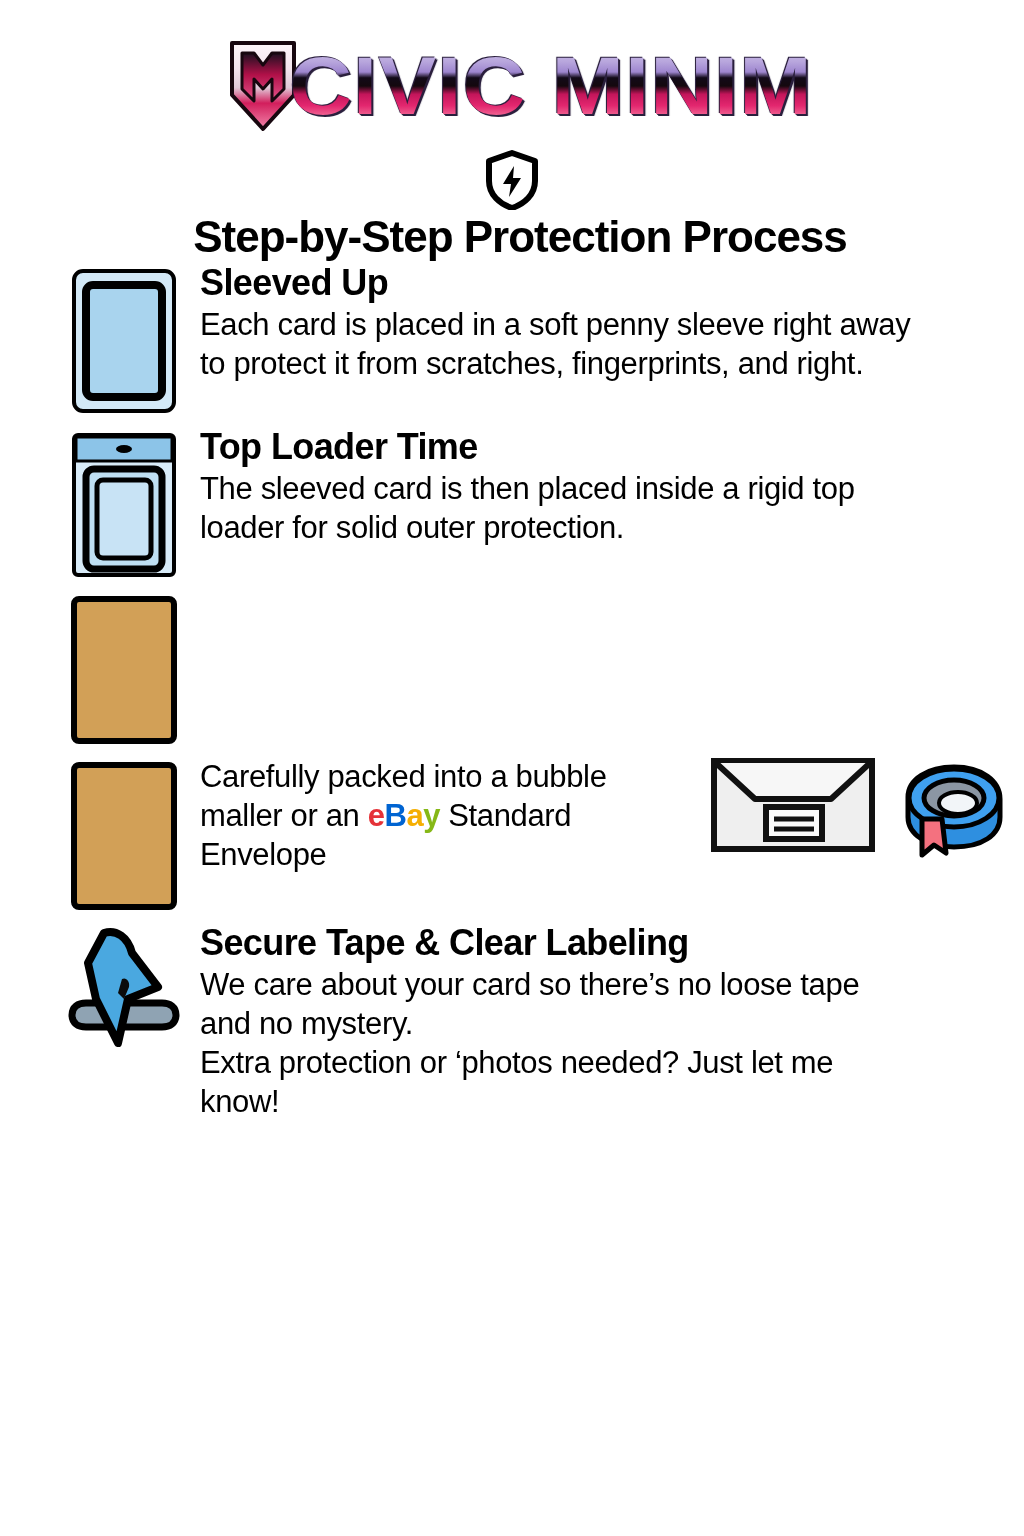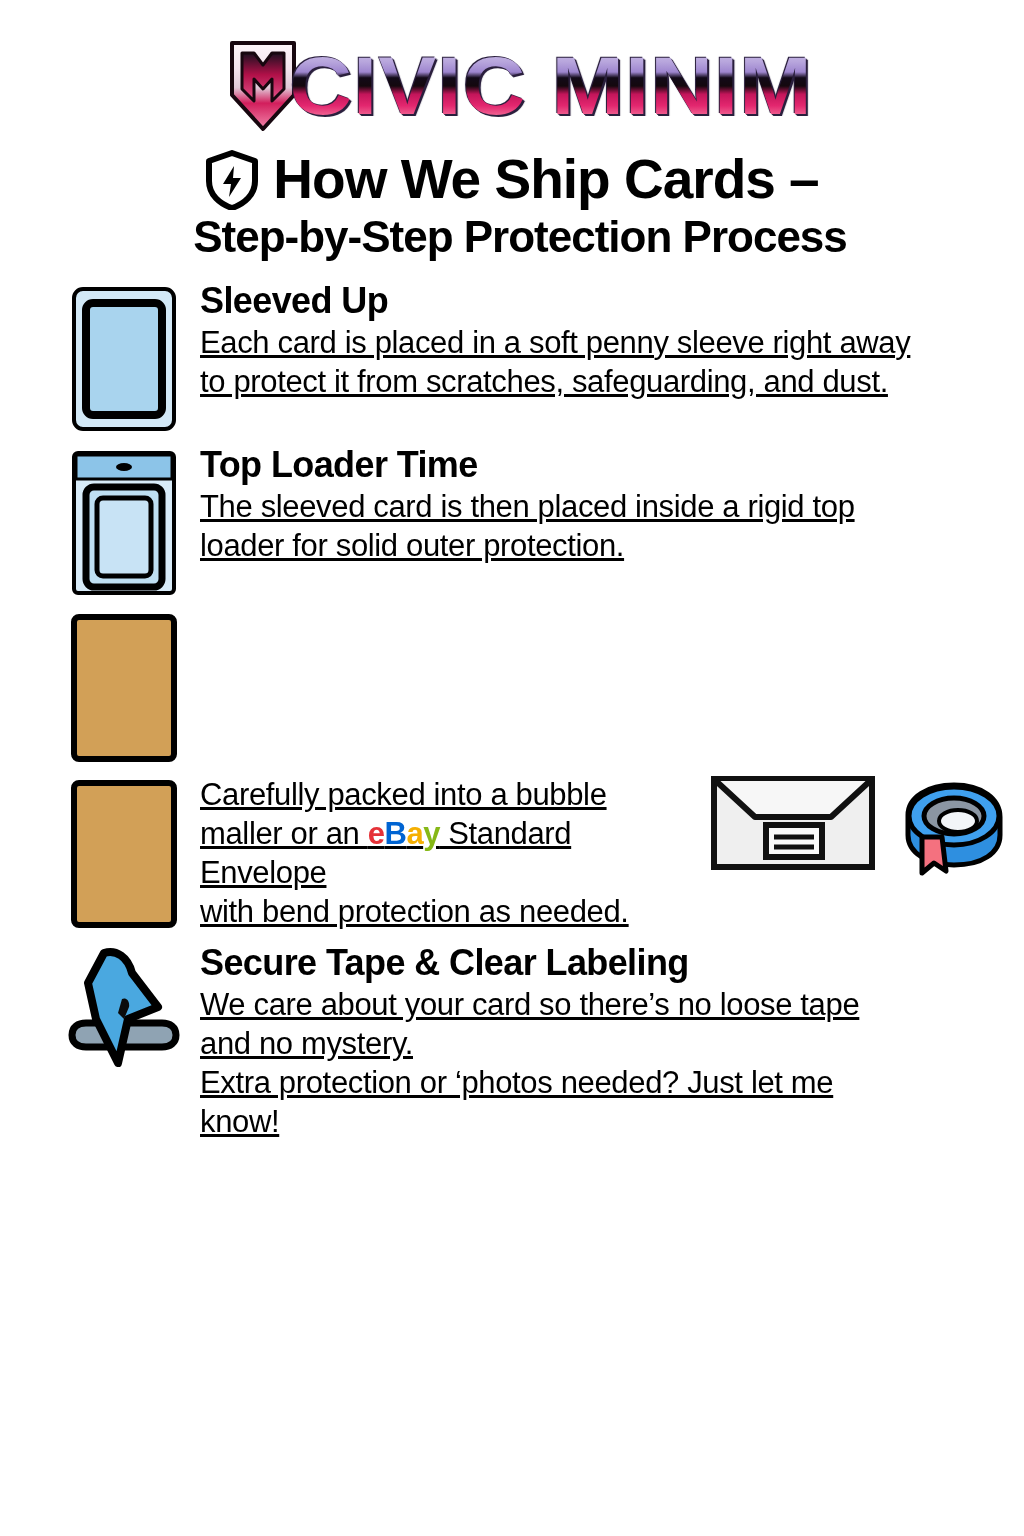--- a/index.html
+++ b/index.html
@@ -81,21 +81,21 @@
   .title-line-2 {
     font-size: 44px;
     font-weight: 700;
     line-height: 1.12;
     letter-spacing: -1px;
     margin-top: 2px;
     padding-left: 16px;
   }
 
   
-  .steps { margin-top: 18px; }
+  .steps { }
   .step {
     display: flex;
     align-items: flex-start;
     gap: 18px;
     padding: 0 24px 0 66px;
     margin-bottom: 10px;
     position: relative;
   }
   .step-icon {
     flex: 0 0 auto;
@@ -117,21 +117,21 @@
     font-size: 31px;
     letter-spacing: -0.3px;
   }
   .step-desc {
     font-size: 31px;
     font-weight: 400;
     line-height: 1.26;
     letter-spacing: -0.35px;
     margin: 0;
   }
-  .step-desc .line { display: block; text-decoration: underline; }
+  .step-desc .line { display: block; }
 
   
   .ebay { font-weight: 700; letter-spacing: -0.5px; }
   .ebay .e { color: #e53238; }
   .ebay .b { color: #0064d2; }
   .ebay .a { color: #f5af02; }
   .ebay .y { color: #86b817; }
 
   
   .side-icons {
@@ -175,41 +175,40 @@
 </div>
 
 <div class="title-block">
   <div class="title-line-1">
     <span class="shield-icon">
       <svg viewBox="0 0 54 60" width="54" height="60" aria-hidden="true">
         <path d="M27 3 L50 11 V31 C50 45 39 54 27 58 C15 54 4 45 4 31 V11 Z" fill="none" stroke="#000" stroke-width="6" stroke-linejoin="round"></path>
         <path d="M29 16 L18 34 H26 L24 47 L36 28 H28 Z" fill="#000"></path>
       </svg>
     </span>
-    <span class="title-text">How We Ship Cards –</span>
   </div>
   <div class="title-line-2">Step-by-Step Protection  Process</div>
 </div>
 
 <div class="steps">
 
   <div class="step">
     <div class="step-icon">
       <svg viewBox="0 0 116 148" width="116" height="148" aria-hidden="true">
         <rect x="8" y="4" width="100" height="140" rx="9" fill="#d3e9f7" stroke="#000" stroke-width="4"></rect>
         <rect x="20" y="18" width="76" height="112" rx="7" fill="#a9d4ee" stroke="#000" stroke-width="8"></rect>
       </svg>
     </div>
     <div class="step-body">
       <h2 class="step-title">
         <span>Sleeved Up</span>
       </h2>
       <p class="step-desc">
         <span class="line">Each card is placed in a soft penny sleeve right away</span>
-        <span class="line">to protect it from scratches, safeguarding, and dust.</span>
+        <span class="line">to protect it from scratches, fingerprints, and right.</span>
       </p>
     </div>
   </div>
 
   <div class="step">
     <div class="step-icon">
       <svg viewBox="0 0 116 148" width="116" height="148" aria-hidden="true">
         <rect x="8" y="4" width="100" height="140" rx="4" fill="#d8ebf8" stroke="#000" stroke-width="4"></rect>
         <rect x="10" y="6" width="96" height="24" fill="#8cc4e8" stroke="#000" stroke-width="3"></rect>
         <ellipse cx="58" cy="18" rx="8" ry="4" fill="#000"></ellipse>
@@ -240,21 +239,20 @@
   <div class="step">
     <div class="step-icon">
       <svg viewBox="0 0 116 150" width="116" height="150" aria-hidden="true">
         <rect x="8" y="4" width="100" height="142" rx="5" fill="#d2a057" stroke="#000" stroke-width="6"></rect>
       </svg>
     </div>
     <div class="step-body mailer-body">
       <p class="step-desc">
         <span class="line">Carefully packed into a bubble</span>
         <span class="line">maller or an <span class="ebay"><span class="e">e</span><span class="b">B</span><span class="a">a</span><span class="y">y</span></span> Standard Envelope</span>
-        <span class="line">with bend protection as needed.</span>
       </p>
     </div>
     <div class="side-icons">
       <span class="envelope-icon">
         <svg viewBox="0 0 166 96" width="166" height="96" aria-hidden="true">
           <rect x="4" y="4" width="158" height="88" fill="#efefef" stroke="#111" stroke-width="6"></rect>
           <path d="M6 6 L45 42 H121 L160 6" fill="#f7f7f7" stroke="#111" stroke-width="6" stroke-linejoin="round"></path>
           <rect x="56" y="50" width="56" height="32" fill="#fafafa" stroke="#111" stroke-width="6"></rect>
           <line x1="64" y1="62" x2="104" y2="62" stroke="#111" stroke-width="5"></line>
           <line x1="64" y1="72" x2="104" y2="72" stroke="#111" stroke-width="5"></line>

